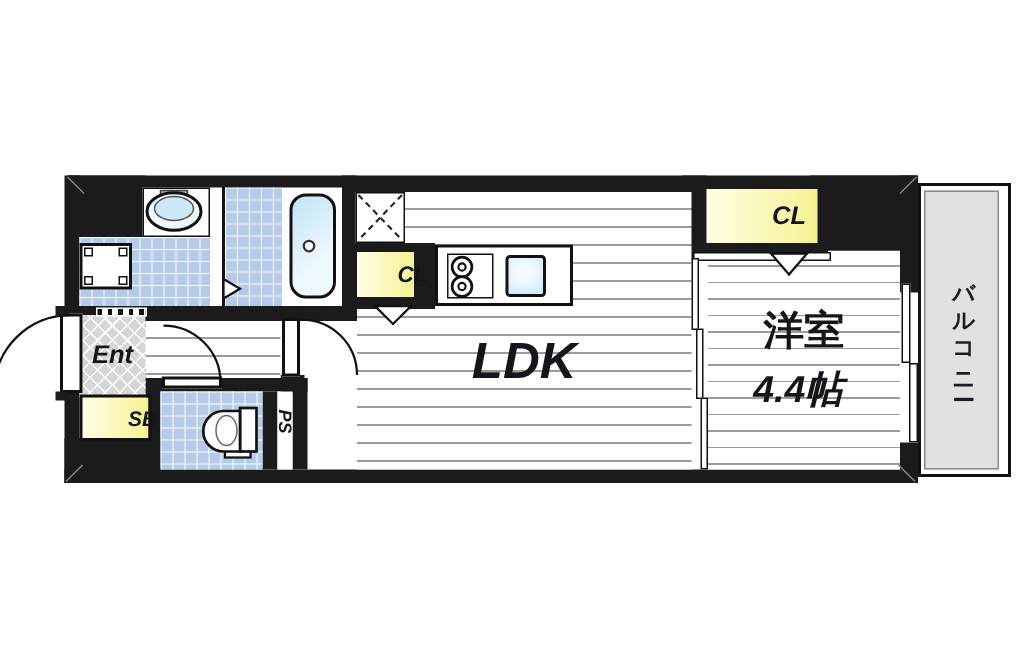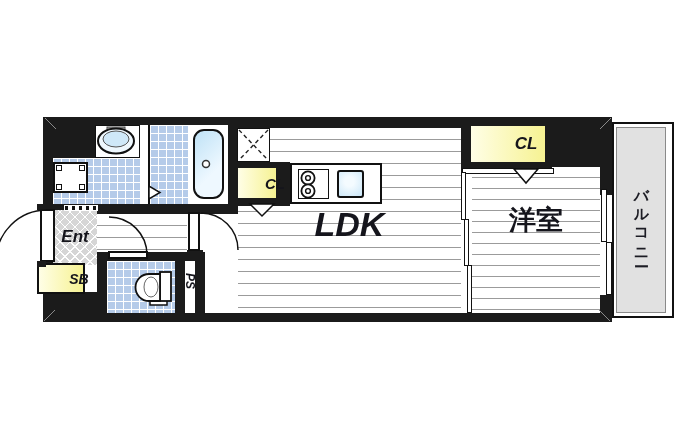--- a/index.html
+++ b/index.html
@@ -69,21 +69,21 @@
   <div class="abs yellow lbl" style="left:238px;top:168px;width:38px;height:30px;font-size:15px;">
       <span>CL</span>
     </div>
 
   <div class="abs wall" style="left:464px;top:119px;width:88px;height:50px;"></div>
   <div class="abs yellow lbl" style="left:471px;top:126px;width:74px;height:36px;font-size:17px;">
       <span>CL</span>
     </div>
   <div class="abs" style="left:462px;top:168px;width:92px;height:6px;background:#fff;border:1.5px solid #111;"></div>
 
-  <div class="abs yellow lbl" style="left:37px;top:263px;width:48px;height:31px;border:2px solid #111;font-size:14px;">
+  <div class="abs yellow lbl" style="left:53px;top:263px;width:48px;height:31px;border:2px solid #111;font-size:14px;">
       <span>SB</span>
     </div>
 
   <div class="abs thinbox" style="left:237px;top:128px;width:33px;height:34px;"></div>
 
   <div class="abs whitebox" style="left:290px;top:163px;width:92px;height:41px;">
     <div class="abs thinbox" style="left:6px;top:4px;width:31px;height:30px;"></div>
     <div class="abs" style="left:45px;top:5px;width:27px;height:28px;border:2px solid #111;border-radius:3px;background:radial-gradient(circle at 45% 40%,#f4fbff 25%,#c9e6f8);"></div>
   </div>
 
@@ -150,25 +150,28 @@
     <line x1="45" y1="118" x2="56" y2="129" stroke="#8a8a8a" stroke-width="1"></line>
     <line x1="600" y1="129" x2="611" y2="118" stroke="#8a8a8a" stroke-width="1"></line>
     <line x1="44" y1="321" x2="55" y2="310" stroke="#8a8a8a" stroke-width="1"></line>
     <line x1="599" y1="310" x2="610" y2="321" stroke="#8a8a8a" stroke-width="1"></line>
   </svg>
 
   <div class="abs lbl" style="left:53px;top:226px;width:44px;height:22px;font-size:17px;">
       <span>Ent</span>
     </div>
 
-  <div class="abs lbl" style="left:238px;top:205px;width:223px;height:38px;font-size:34px;">
+  <div class="abs lbl" style="left:238px;top:222px;width:223px;height:38px;font-size:34px;">
       <span>LDK</span>
     </div>
 
   <div class="abs lbl lbl-up" style="left:472px;top:204px;width:128px;height:32px;font-size:27px;">
       <span>洋室</span>
+    </div>
+  <div class="abs lbl" style="left:468px;top:244px;width:128px;height:30px;font-size:25px;">
+      <span>4.4帖</span>
     </div>
 
   <div class="abs lbl" style="left:176px;top:273px;width:28px;height:16px;font-size:12px;transform:rotate(90deg);">
       <span>PS</span>
     </div>
 
 </div>
 
 </body></html>

